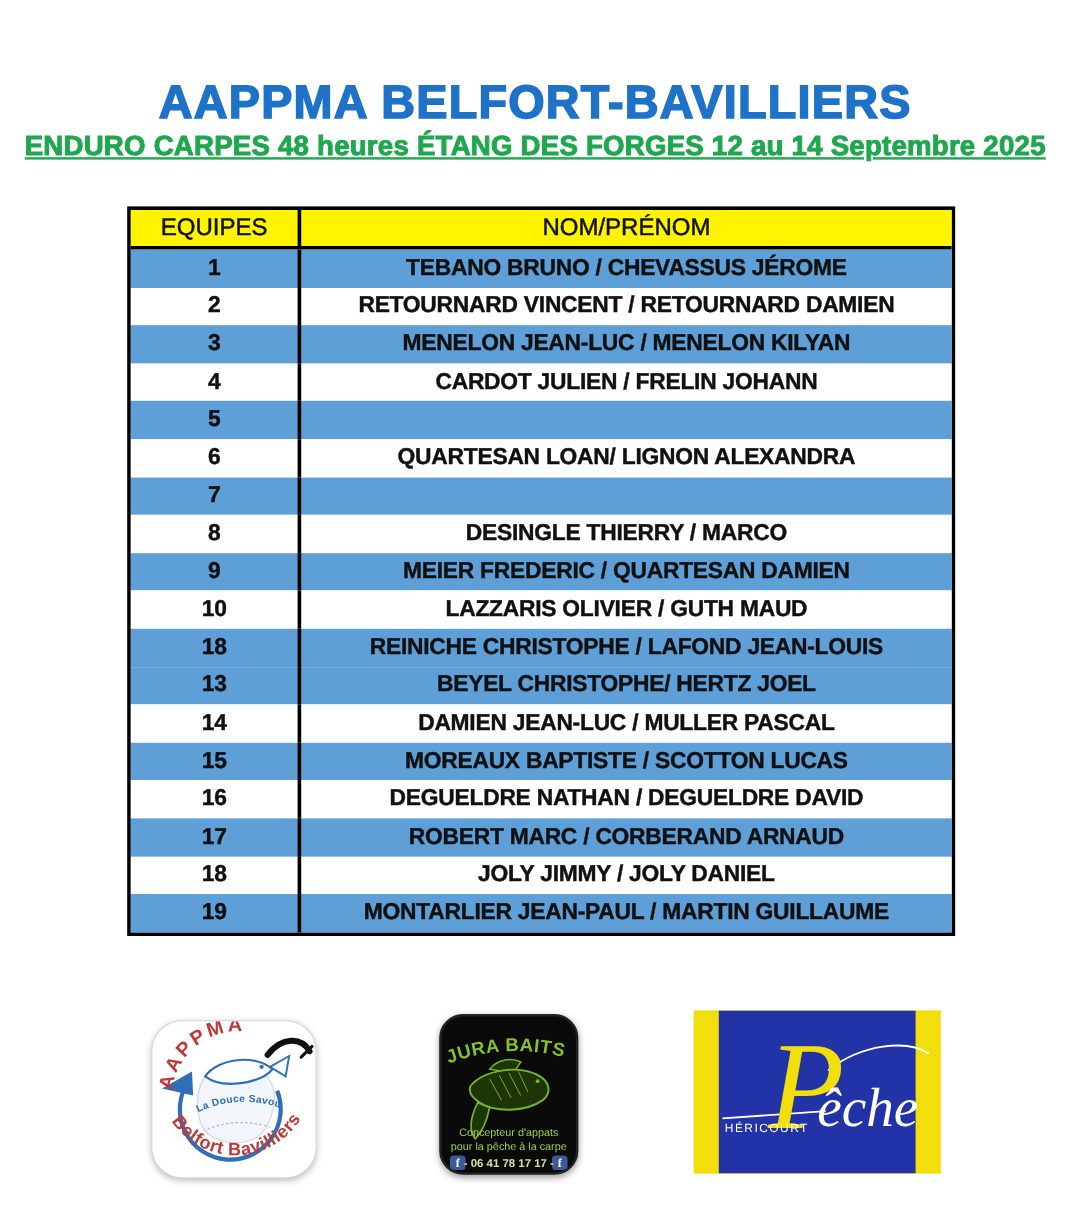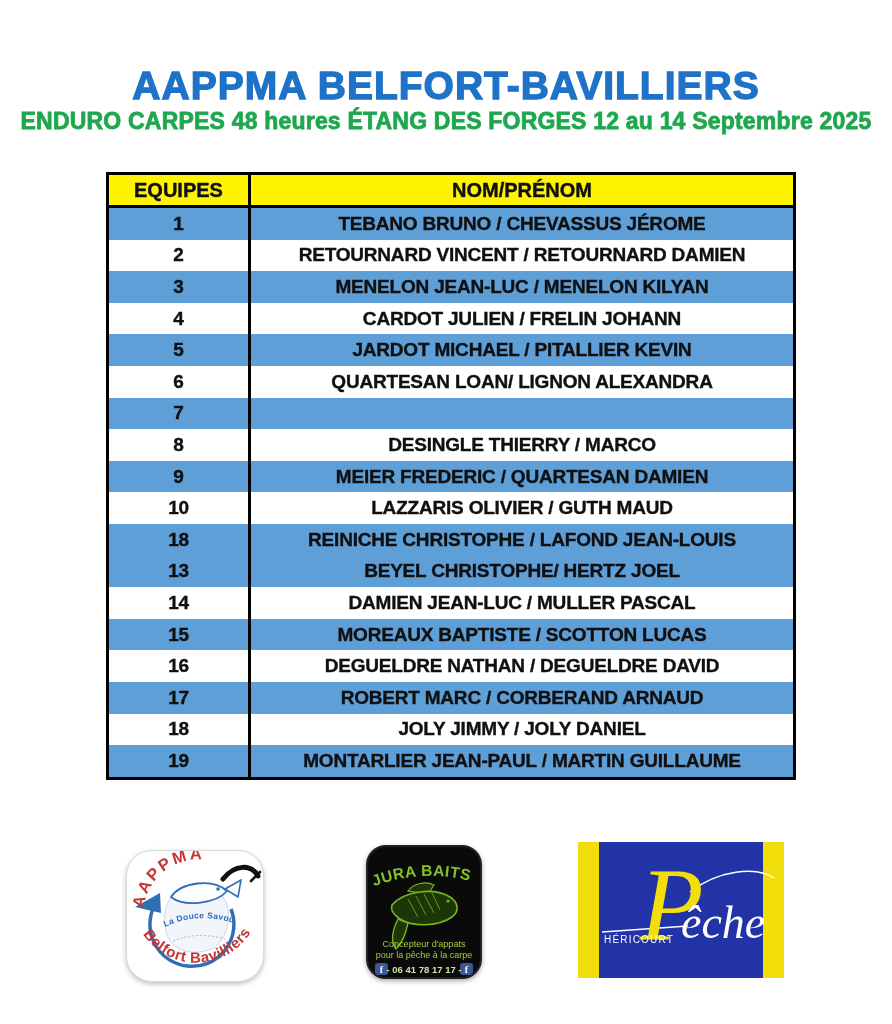--- a/index.html
+++ b/index.html
@@ -7,34 +7,34 @@
     width:892px;height:1024px;background:#ffffff;position:relative;
     font-family:"Liberation Sans",sans-serif;overflow:hidden;
   }
   .page-title{
     position:absolute;top:44px;left:0;width:892px;text-align:center;
     font-size:39px;font-weight:700;color:#1e72c8;letter-spacing:1px;margin-top:20px;
     -webkit-text-stroke:1.3px #1e72c8;
   }
   .page-subtitle{
     position:absolute;top:108px;left:0;width:892px;text-align:center;
-    font-size:23px;font-weight:700;color:#1fa74e;letter-spacing:0.2px;
+    font-size:23px;font-weight:700;color:#1fa74e;letter-spacing:0.2px;text-decoration:underline;
     -webkit-text-stroke:0.8px #1fa74e;
   }
   .teams-table{
     position:absolute;top:172px;left:106px;width:690px;
     border:3px solid #000;box-sizing:border-box;background:#fff;
   }
   .thead{
     display:grid;grid-template-columns:142px 1fr;height:30px;
     background:#fff400;border-bottom:3px solid #000;
   }
   .thead .hcell{
     display:flex;align-items:center;justify-content:center;
-    font-size:20px;font-weight:700;color:#111;-webkit-text-stroke:0.4px #111;
+    font-size:20px;font-weight:400;color:#111;-webkit-text-stroke:0.4px #111;
   }
   .trow{display:grid;grid-template-columns:142px 1fr;height:31.6px;}
   .trow.blue{background:#5f9fd8;}
   .trow.white{background:#ffffff;}
   .cell{
     display:flex;align-items:center;justify-content:center;
     font-size:19px;font-weight:700;color:#101010;
     letter-spacing:-0.2px;-webkit-text-stroke:0.35px #101010;
     white-space:nowrap;overflow:hidden;
   }
@@ -85,21 +85,20 @@
     <div class="cell cell-names">MENELON JEAN-LUC / MENELON KILYAN</div>
   </div>
 
   <div class="trow white">
     <div class="cell col-sep cell-team">4</div>
     <div class="cell cell-names">CARDOT JULIEN / FRELIN JOHANN</div>
   </div>
 
   <div class="trow blue">
     <div class="cell col-sep cell-team">5</div>
-    <div class="cell cell-names">JARDOT MICHAEL / PITALLIER KEVIN</div>
   </div>
 
   <div class="trow white">
     <div class="cell col-sep cell-team">6</div>
     <div class="cell cell-names">QUARTESAN LOAN/ LIGNON ALEXANDRA</div>
   </div>
 
   <div class="trow blue">
     <div class="cell col-sep cell-team">7</div>
   </div>

